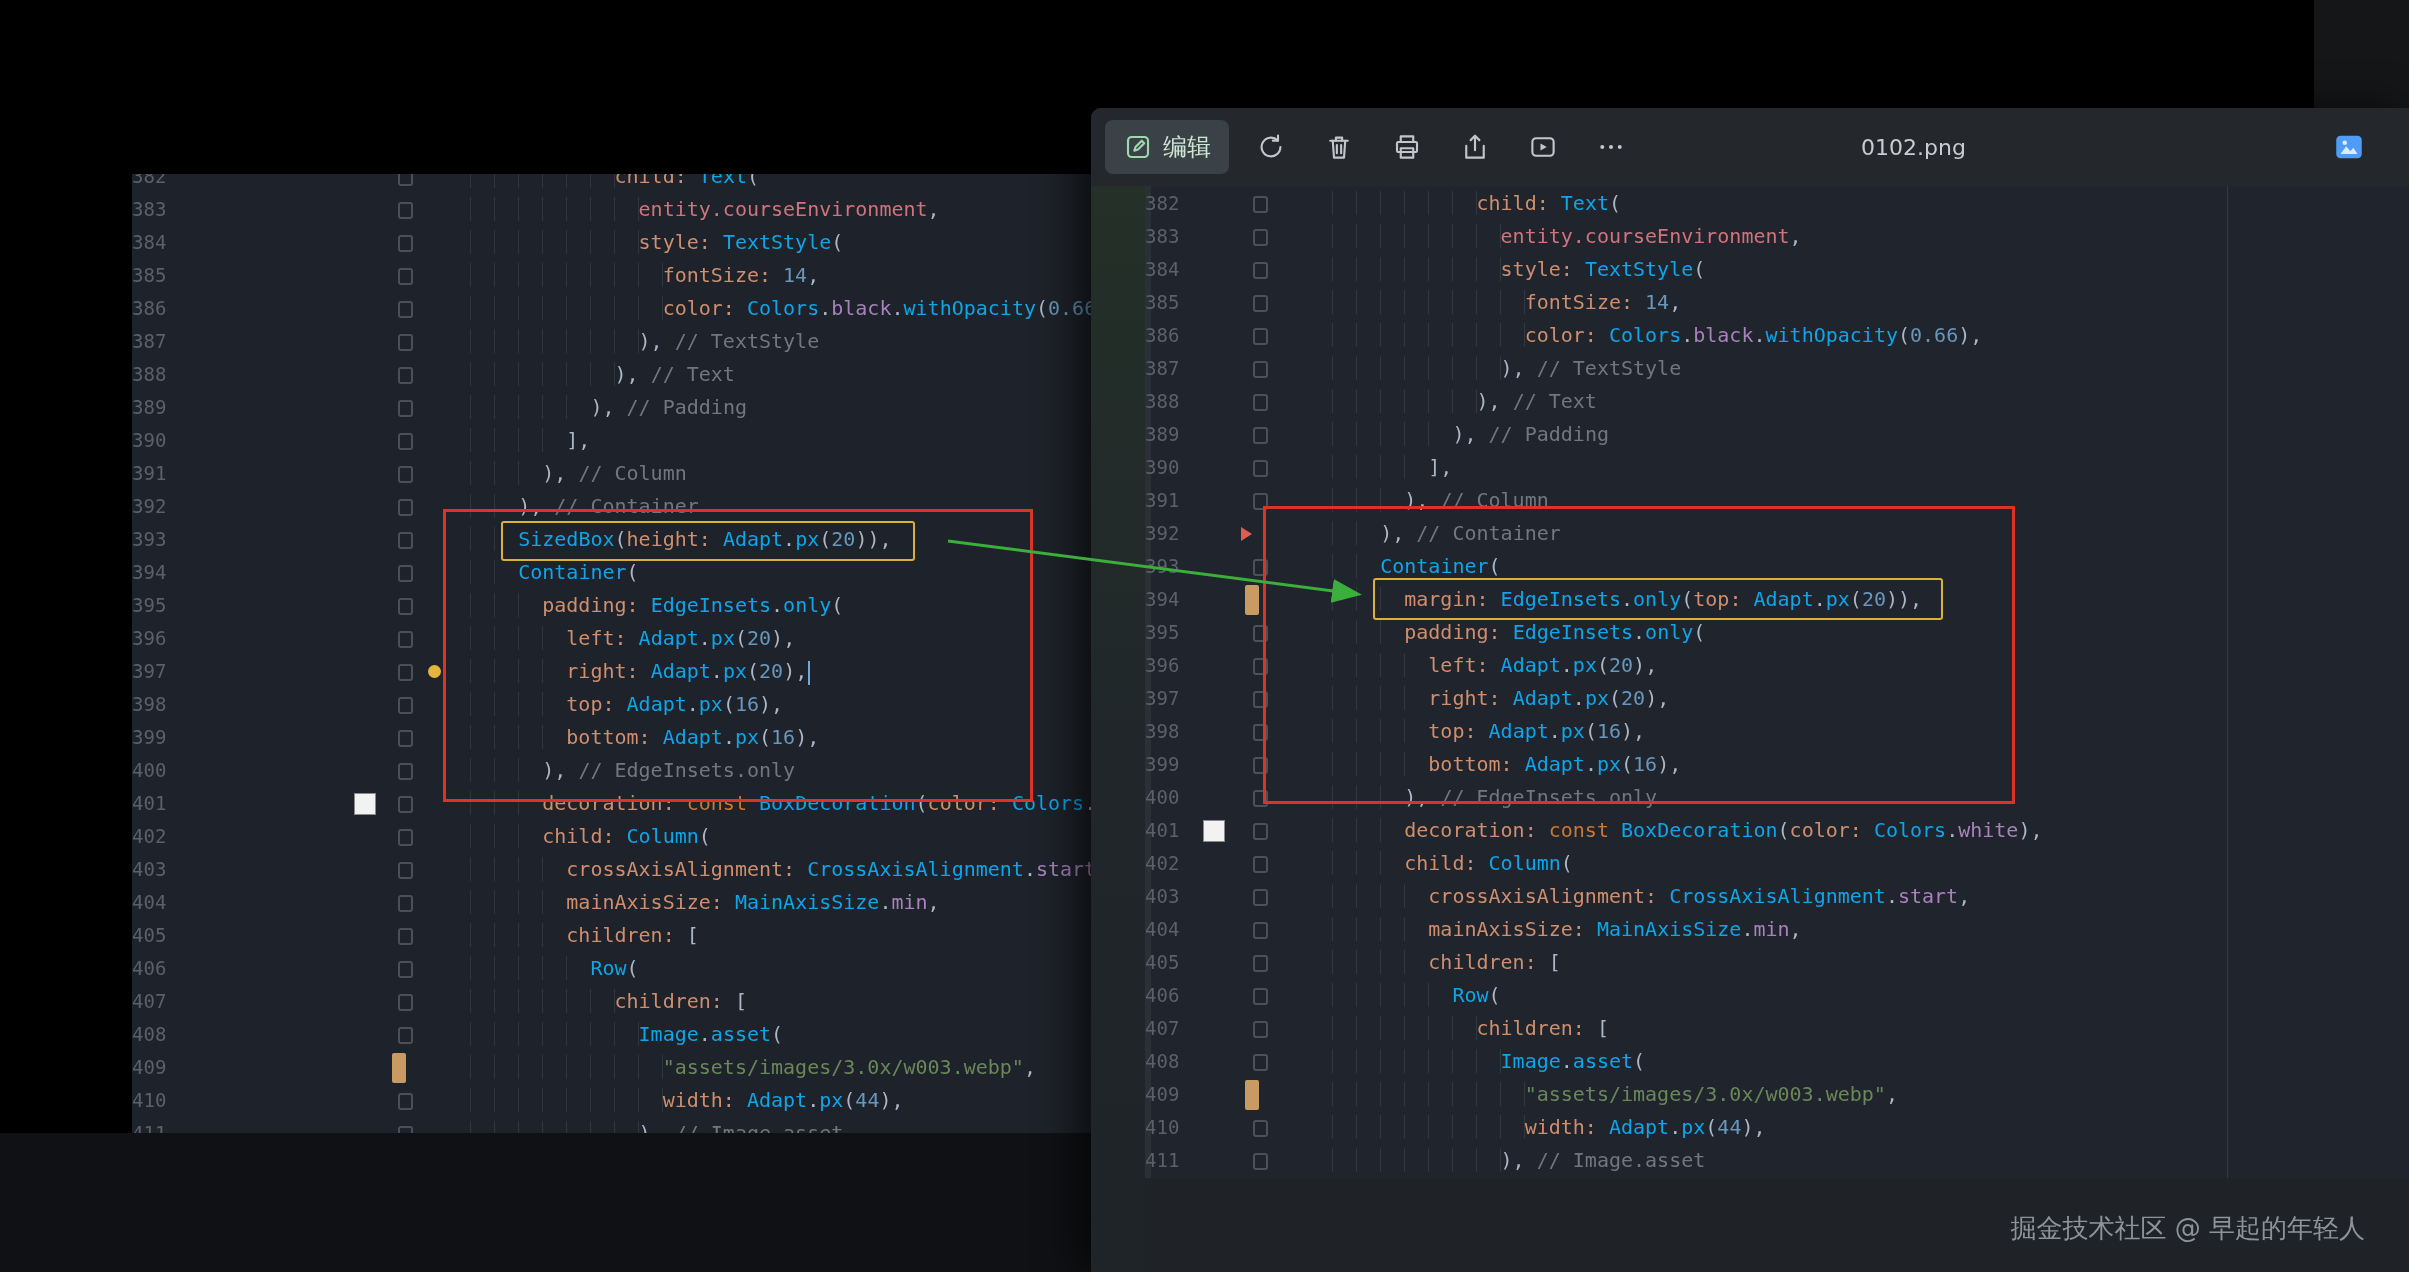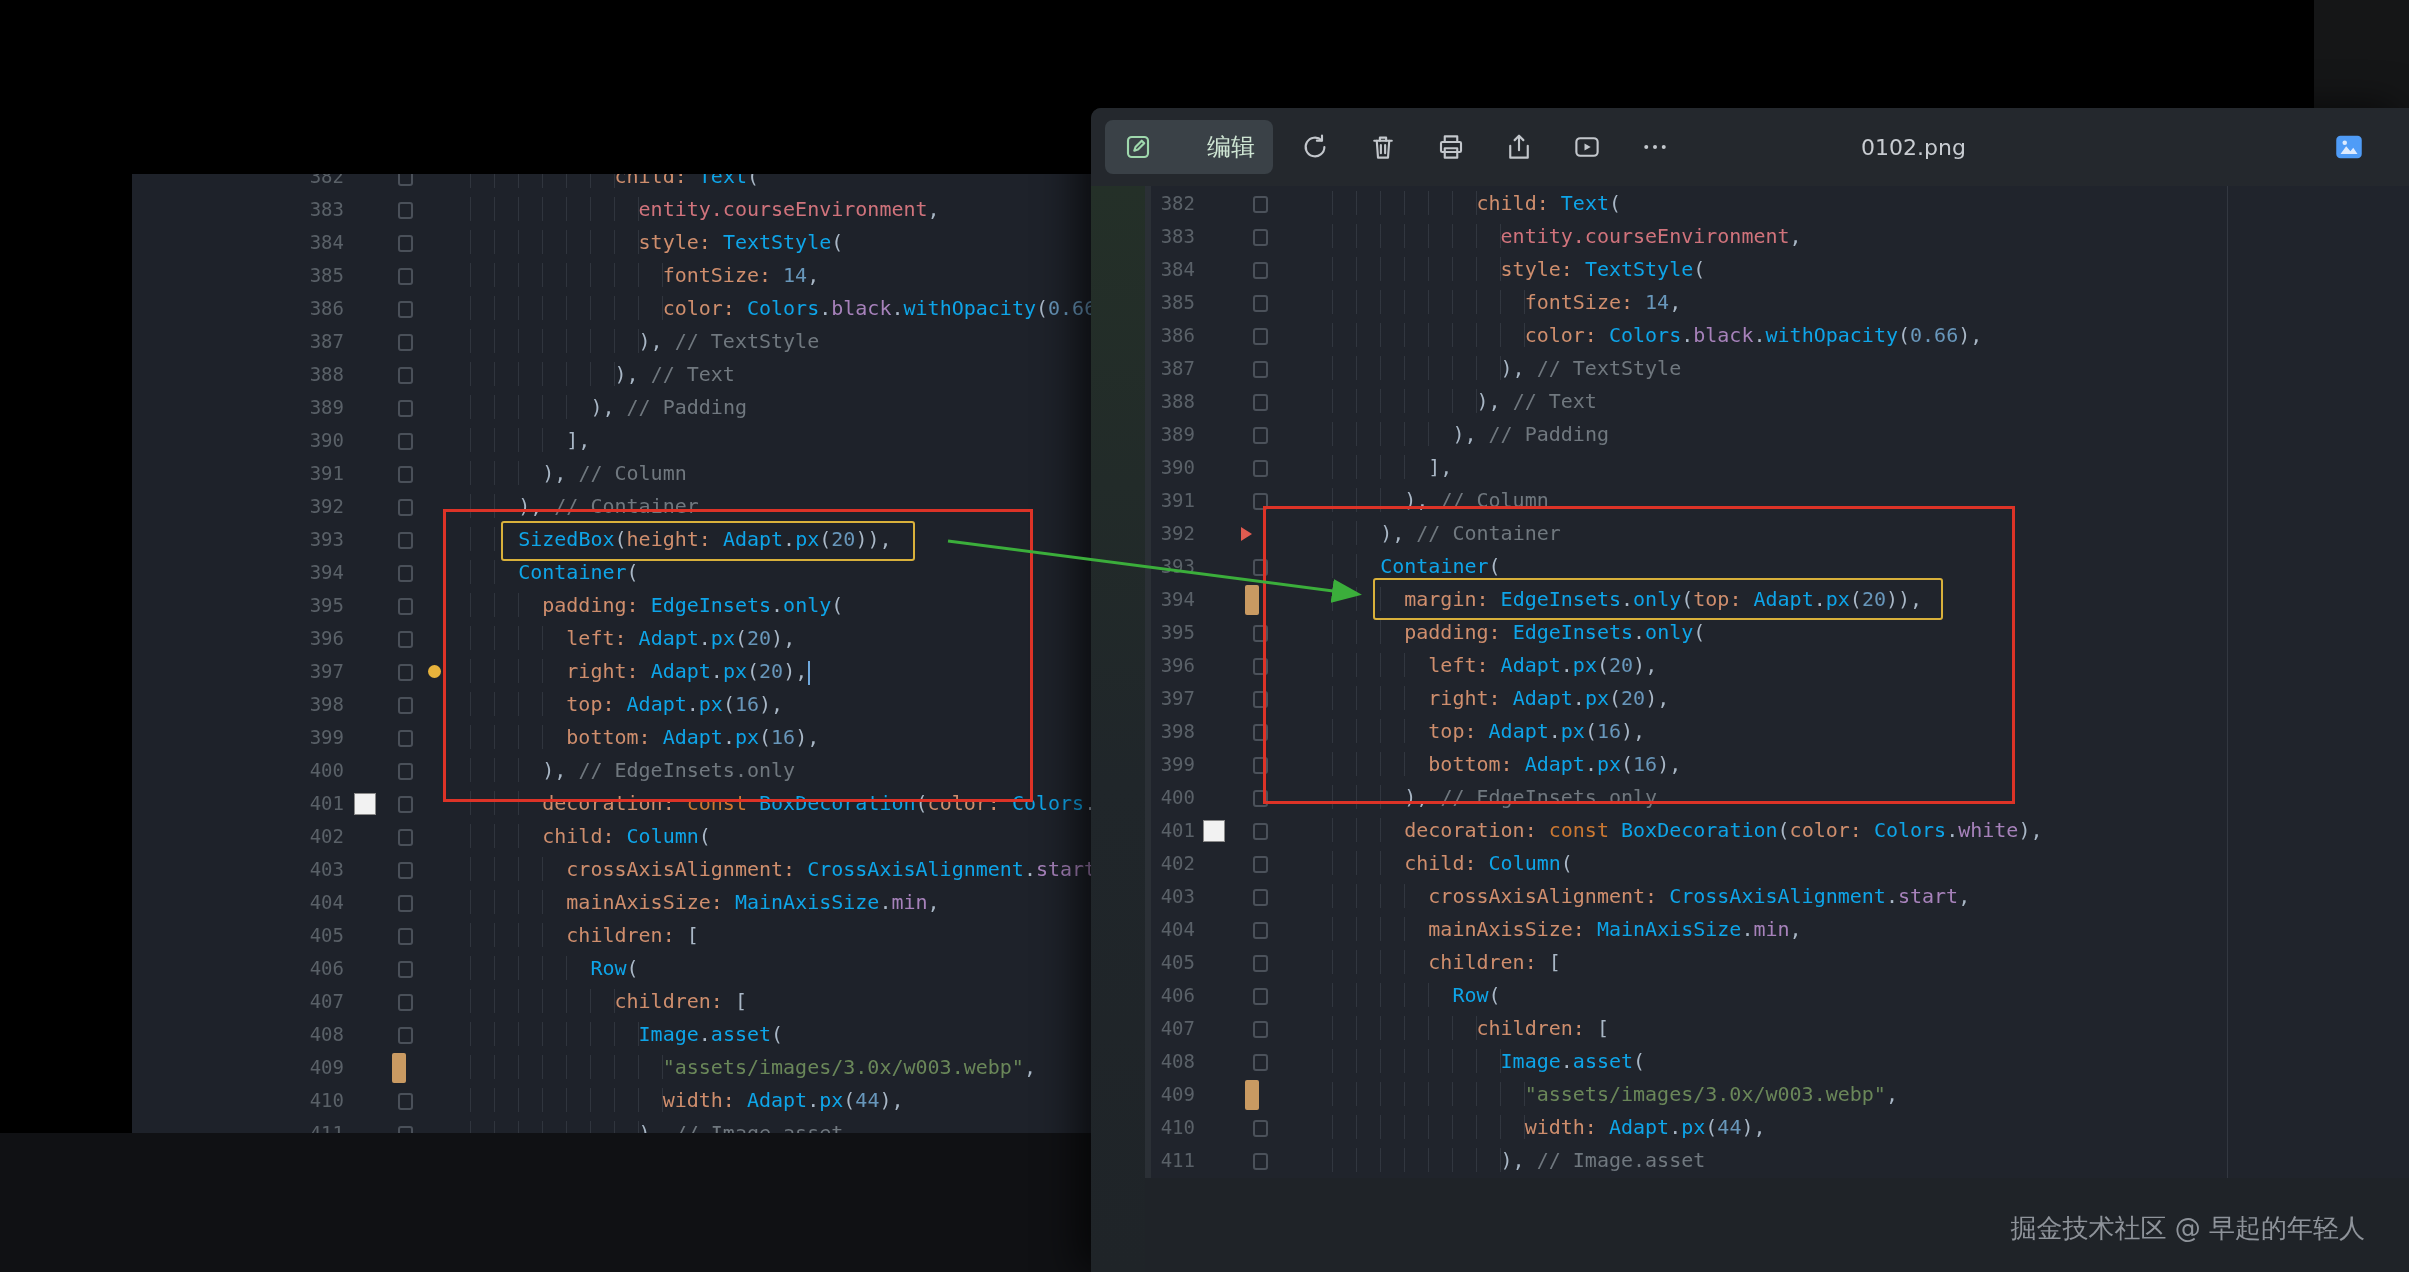--- a/index.html
+++ b/index.html
@@ -9,21 +9,21 @@
   
   #left-editor{position:absolute;left:132px;top:174px;width:959px;height:959px;
                background:#1E222A;overflow:hidden;}
   #below-left{position:absolute;left:0;top:1133px;width:1091px;height:139px;background:#101114;}
   #corner-window{position:absolute;left:2313px;top:0;width:96px;height:108px;background:#151617;border-left:1px solid #000;}
 
   #left-code{position:absolute;left:0;top:-14px;width:100%;}
   #right-code{position:absolute;left:0;top:1px;width:100%;}
 
   .crow{position:relative;height:33px;line-height:33px;white-space:pre;}
-  .ln{position:absolute;top:0;font-size:19px;color:#5A6168;text-align:right;}
+  .ln{position:absolute;top:0;font-size:19px;color:#5A6168;}
   #left-code .ln{left:0;width:212px;}
   #right-code .ln{left:0;width:50px;}
   .code{position:absolute;top:0;font-size:20px;}
   #left-code .code{left:338px;}
   #right-code .code{left:187px;}
 
   .fold{position:absolute;top:9px;width:11px;height:13px;border:2px solid rgba(118,126,136,0.5);border-radius:3px;}
   #left-code .fold{left:266px;}
   #right-code .fold{left:108px;}
 
@@ -54,21 +54,21 @@
   .tk-enm{color:#A782BB;}
 
   .caret{display:inline-block;width:2px;height:24px;background:#6FA8DC;vertical-align:middle;margin-left:1px;}
 
   
   #viewer{position:absolute;left:1091px;top:108px;width:1318px;height:1164px;background:#1F2328;
           border-top-left-radius:10px;box-shadow:-14px 0 40px rgba(0,0,0,0.65);}
   #toolbar{position:absolute;left:0;top:0;right:0;height:78px;background:#24282D;
            border-top-left-radius:10px;display:flex;align-items:center;padding-left:14px;gap:16px;}
   .tb-edit{display:flex;align-items:center;gap:10px;padding:0 18px;height:54px;background:#3A4147;border-radius:8px;}
-  .tb-edit-label{font-family:"DejaVu Sans",sans-serif;font-size:24px;color:#CFE6D4;margin-left:44px;}
+  .tb-edit-label{font-family:"DejaVu Sans",sans-serif;font-size:24px;color:#CFE6D4;}
   .tb-btn{width:52px;height:52px;display:flex;align-items:center;justify-content:center;border-radius:8px;}
   .tb-btn svg{stroke:#C3C7CC;fill:none;stroke-width:1.7;stroke-linecap:round;stroke-linejoin:round;}
   #tb-filename{position:absolute;left:770px;top:0;height:78px;display:flex;align-items:center;
                font-family:"DejaVu Sans",sans-serif;font-size:22px;color:#C9CDD2;text-align:right;}
   #tb-image{position:absolute;right:34px;top:13px;}
 
   #viewer-strip{position:absolute;left:0;top:78px;width:54px;height:1086px;
                 background:linear-gradient(180deg,#243028 0%,#20262a 55%,#1f2428 100%);}
   #right-image{position:absolute;left:54px;top:78px;width:1264px;height:992px;background:#20242C;overflow:hidden;}
   #img-left-edge{position:absolute;left:0;top:0;width:6px;height:992px;background:#2B3036;}

